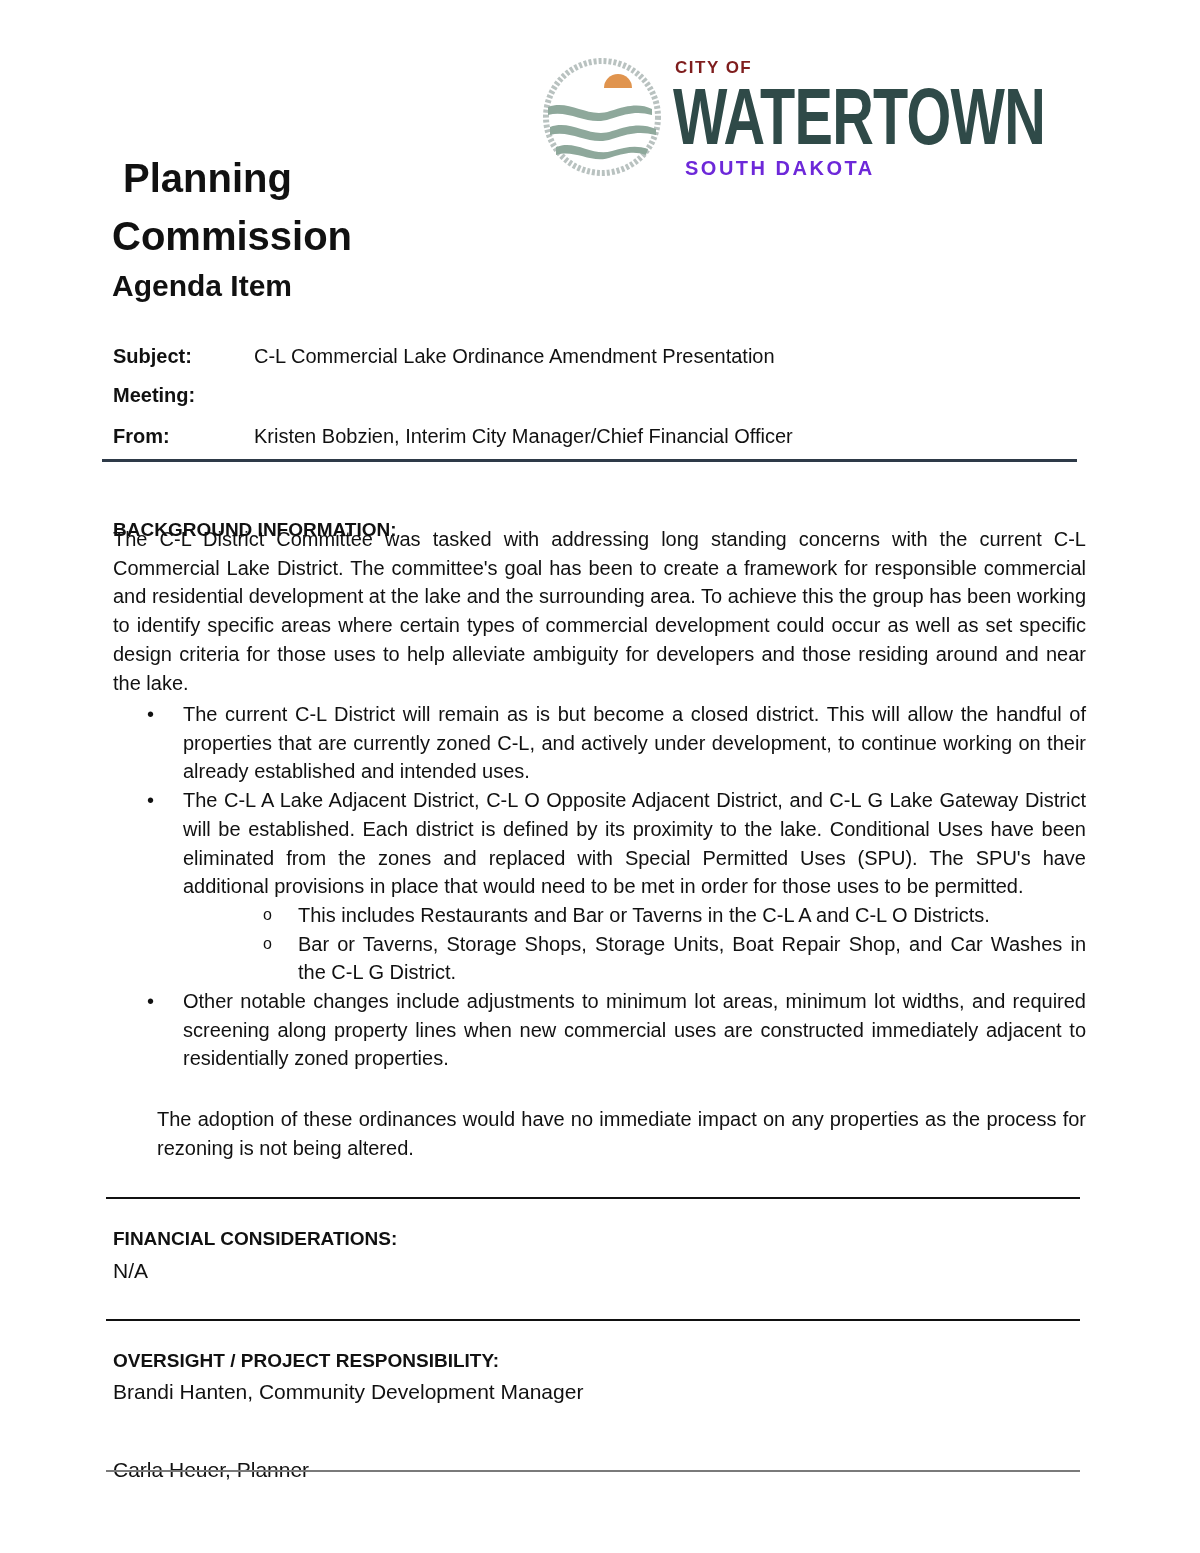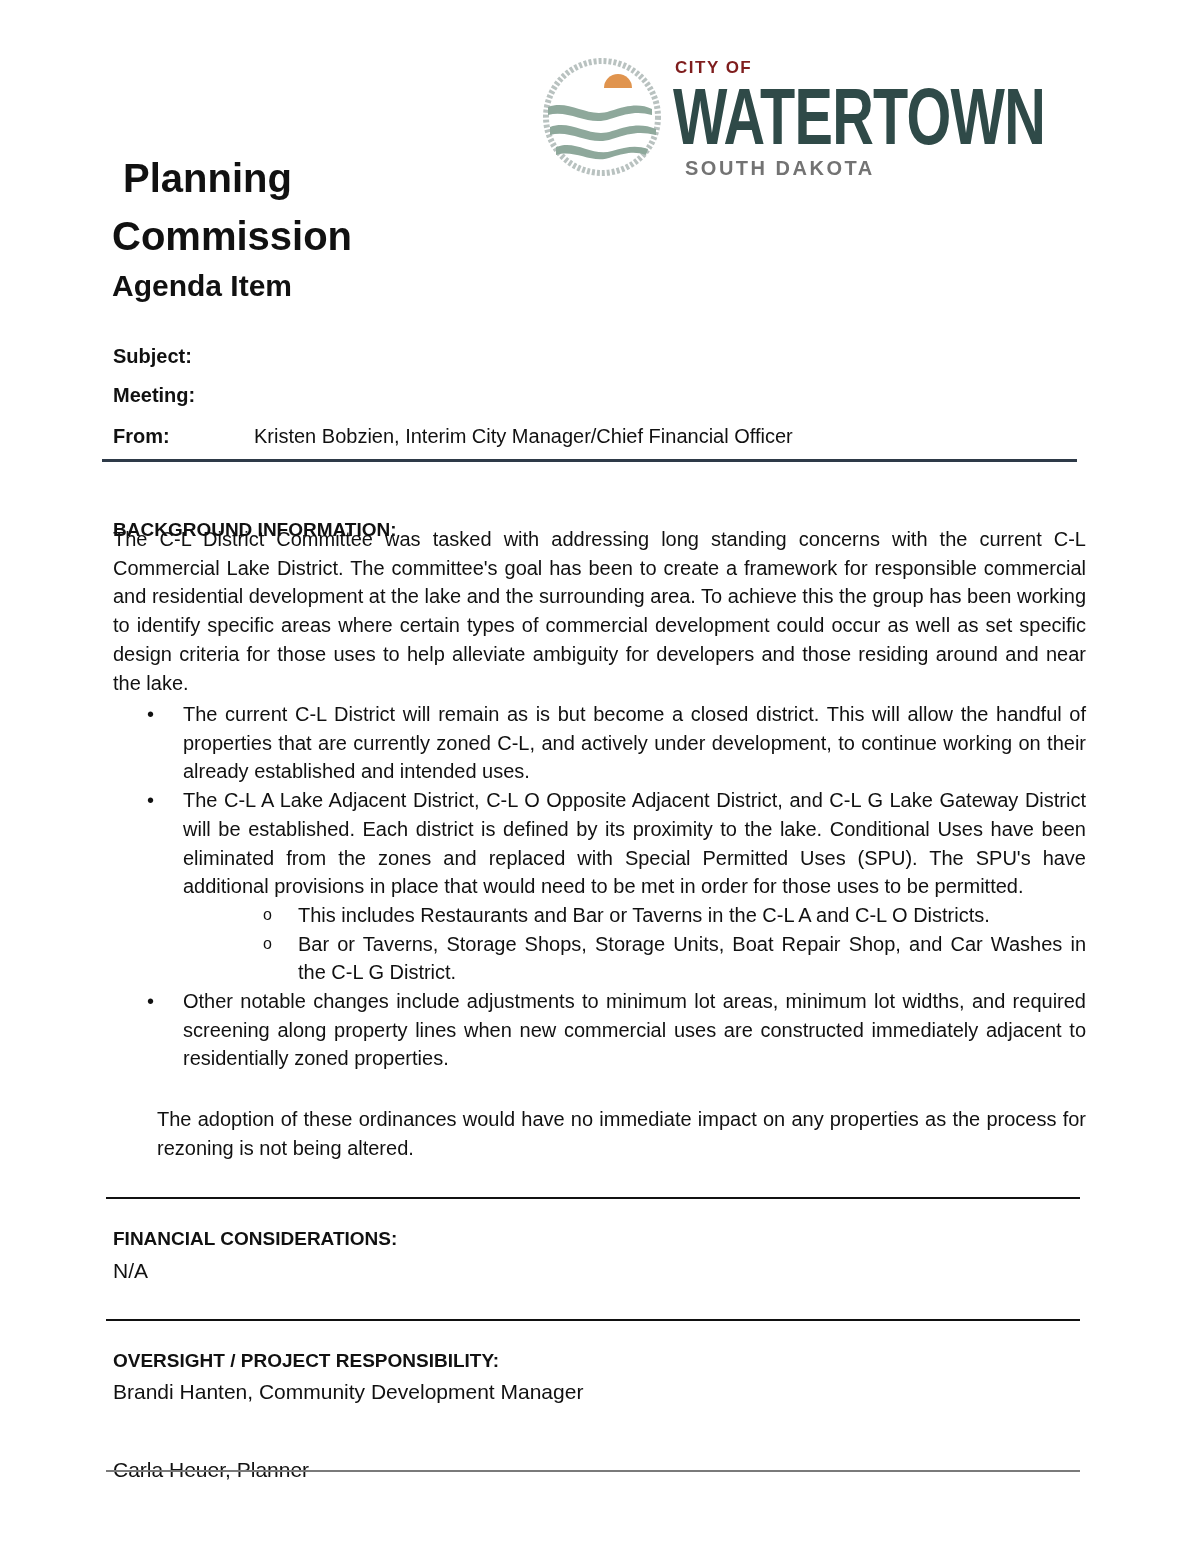--- a/index.html
+++ b/index.html
@@ -6,21 +6,21 @@
   body { width: 1200px; height: 1553px; position: relative; overflow: hidden;
          font-family: "Liberation Sans", "DejaVu Sans", sans-serif; color: #111; }
   .abs { position: absolute; }
 
   
   .logo { left: 540px; top: 55px; width: 545px; height: 130px; }
   .logo-emblem { left: 0; top: 0; width: 125px; height: 125px; }
   .logo-cityof { left: 135px; top: 3px; font-size: 17px; font-weight: bold; color: #7f1d1d; letter-spacing: 1.5px; }
   .logo-name { left: 133px; top: 18px; font-size: 80px; font-weight: bold; color: #2f4a48;
                letter-spacing: -1px; transform: scaleX(0.72); transform-origin: left top; line-height: 88px; }
-  .logo-state { left: 145px; top: 102px; font-size: 20px; font-weight: bold; color: #737373; letter-spacing: 2.5px; }
+  .logo-state { left: 145px; top: 102px; font-size: 20px; font-weight: bold; color: #6d28d9; letter-spacing: 2.5px; }
 
   
   .t1 { left: 123px; top: 152px; font-size: 40px; font-weight: bold; line-height: 52px; }
   .t2 { left: 112px; top: 210px; font-size: 40px; font-weight: bold; line-height: 52px; }
   .t3 { left: 112px; top: 266px; font-size: 30px; font-weight: bold; line-height: 40px; }
 
   
   .meta-row { left: 113px; width: 980px; height: 30px; font-size: 20px; line-height: 30px; }
   .meta-label { position: absolute; left: 0; font-weight: bold; text-align: right; }
   .meta-value { position: absolute; left: 141px; }
@@ -55,20 +55,21 @@
   <div class="abs logo-name">WATERTOWN</div>
   <div class="abs logo-state">SOUTH DAKOTA</div>
 </div>
 
 <div class="abs t1">Planning</div>
 <div class="abs t2">Commission</div>
 <div class="abs t3">Agenda Item</div>
 
 <div class="abs meta-row" style="top:341px;">
   <span class="meta-label">Subject:</span>
+  <span class="meta-value">C-L Commercial Lake Ordinance Amendment Presentation</span>
 </div>
 <div class="abs meta-row" style="top:380px;">
   <span class="meta-label">Meeting:</span>
 </div>
 <div class="abs meta-row" style="top:421px;">
   <span class="meta-label">From:</span>
   <span class="meta-value">Kristen Bobzien, Interim City Manager/Chief Financial Officer</span>
 </div>
 <div class="abs rule-thick" style="top:459px;"></div>
 

